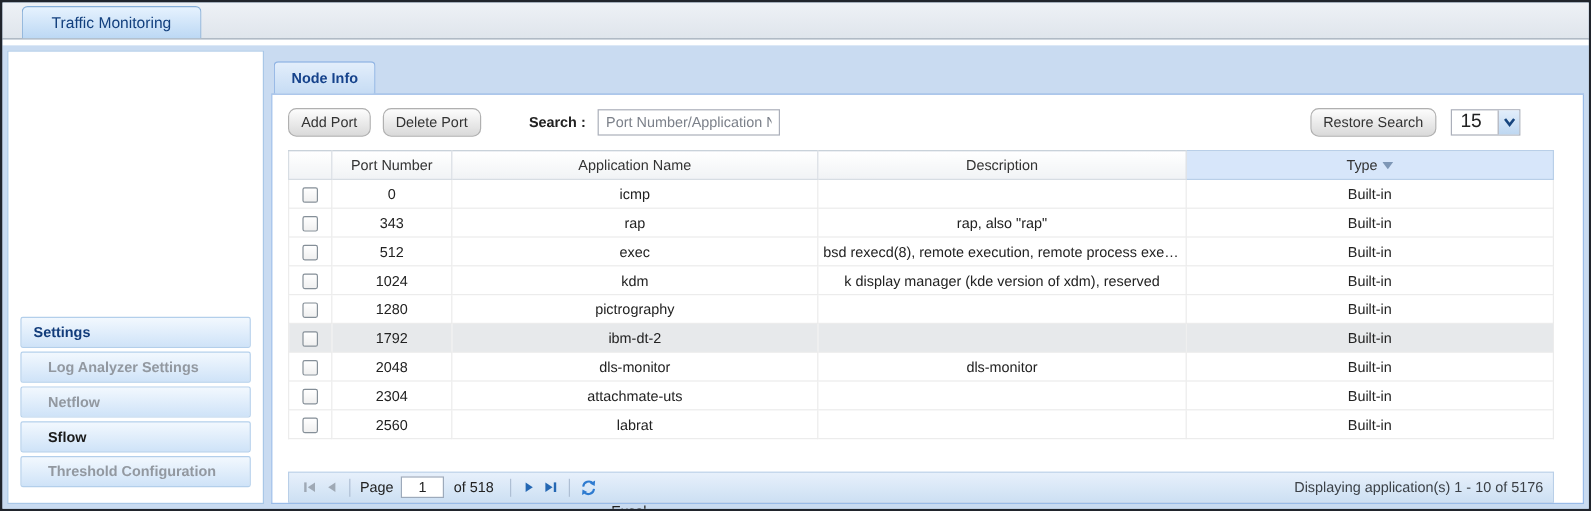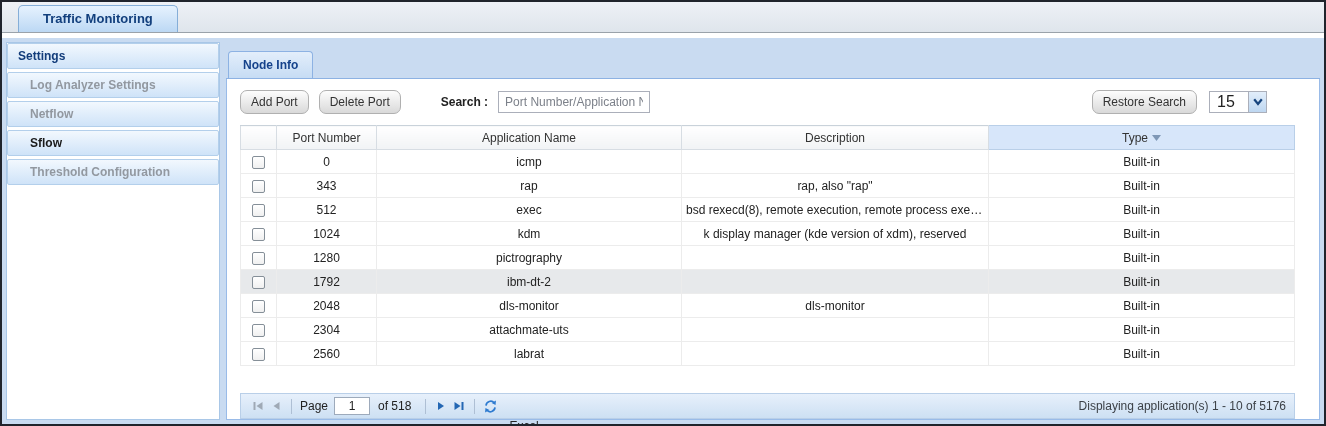--- a/index.html
+++ b/index.html
@@ -15,31 +15,32 @@
   .tabbar {
     height: 31px; background: linear-gradient(#eef1f6, #dfe5ec);
     border-bottom: 1px solid #9aa2aa;
     padding-left: 16px; display: flex; align-items: flex-end; flex: none;
   }
   .main-tab {
     padding: 5px 24px 6px 24px;
     background: linear-gradient(#e6f2fe, #bcd8f4);
     border: 1px solid #85aed8; border-bottom: none;
     border-radius: 5px 5px 0 0;
-    font-size: 13px; font-weight: bold; color: #123f7d;
+    font-size: 13px; font-weight: normal; color: #123f7d;
     cursor: default;
   }
   .white-gap { height: 5px; background: #ffffff; flex: none; }
   
   .content { flex: 1; display: flex; padding: 4px; background: #c9dbf1; min-height: 0; }
   
   .sidebar {
     width: 214px; flex: none; background: #fff;
     border: 1px solid #a9c7e7; display: flex; flex-direction: column;
-    padding: 0;
+    padding: 10px;
+    justify-content: flex-end;
   }
   .side-item {
     height: 26px; margin-bottom: 3px; flex: none;
     background: linear-gradient(#f2f8fe, #cfe3f8);
     border: 1px solid #b3cfeb; border-radius: 2px;
     font-size: 12px; font-weight: bold;
     line-height: 24px; padding-left: 10px;
     color: #9298a0; cursor: pointer;
   }
   .side-item.header { color: #123c7a; }

